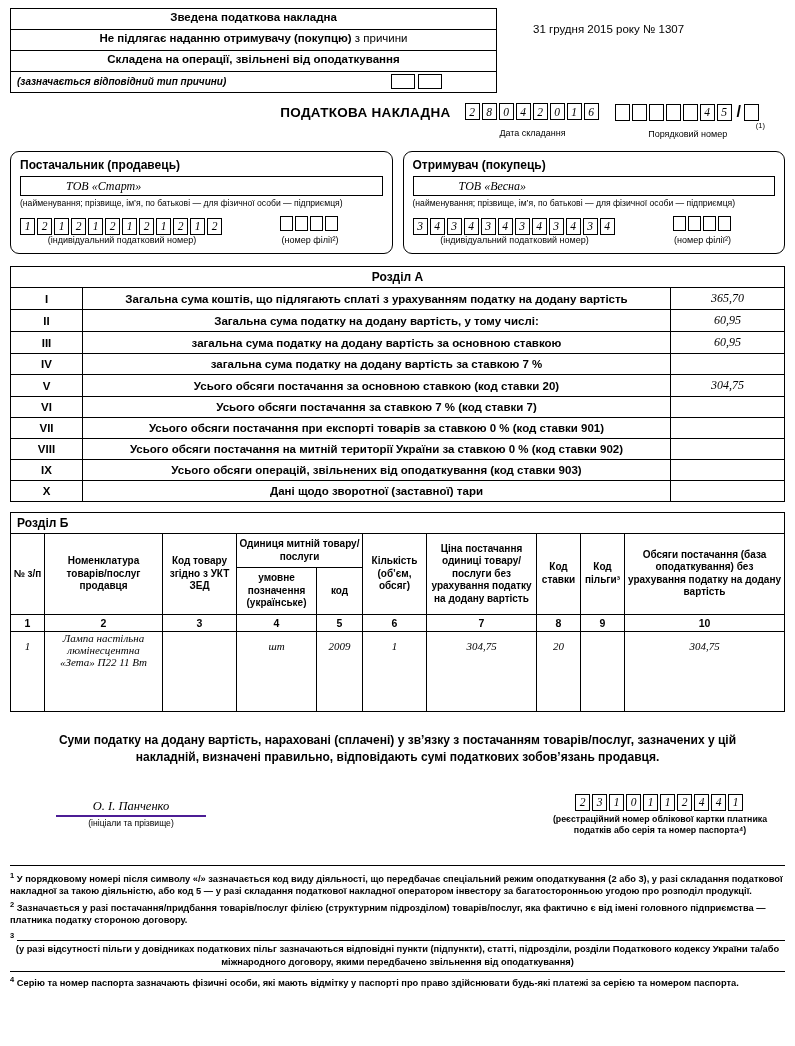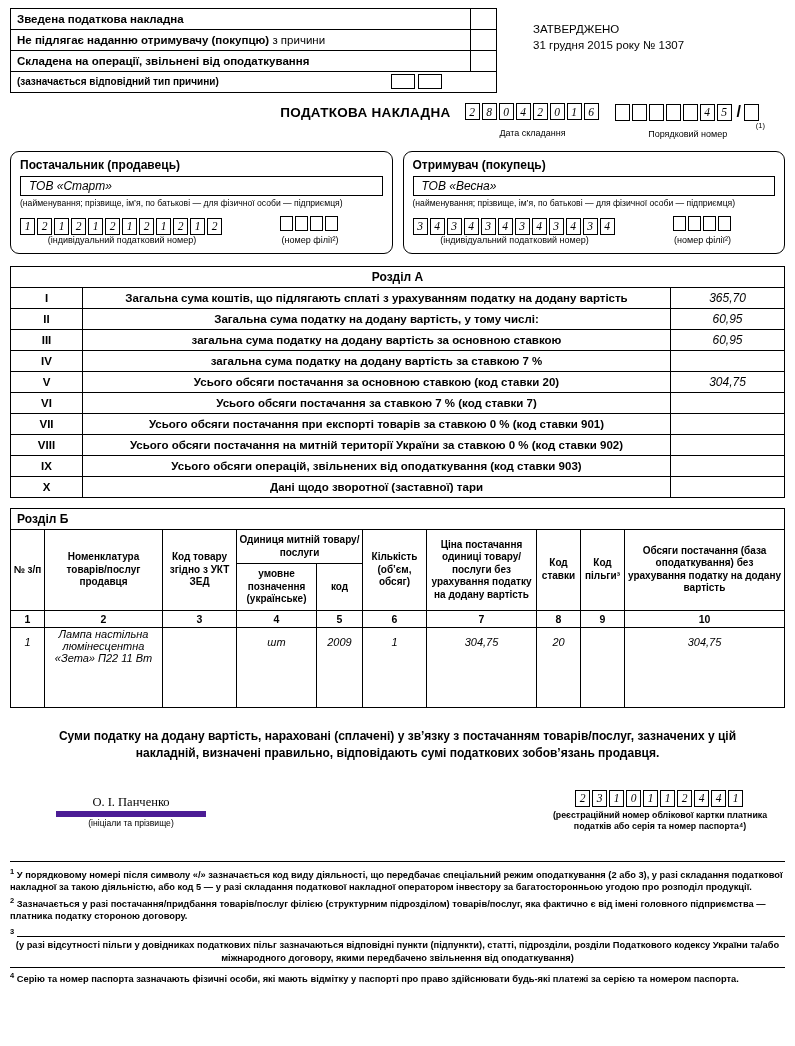--- a/index.html
+++ b/index.html
@@ -6,33 +6,33 @@
   html,body { margin:0; padding:0; background:#fff; }
   body { width:795px; min-height:1046px; color:#000; font-family:"Liberation Sans", sans-serif; }
   .page { padding:8px 10px 6px; }
 
   
   .cells { display:inline-flex; }
   .cell { display:inline-flex; width:15px; height:17px; border:1px solid #000; margin-right:2px;
           align-items:center; justify-content:center;
           font-family:"Liberation Serif", serif; font-style:italic; font-size:11.5px; }
   .branch .cell { width:13px; height:15px; }
-  .filled { font-family:Liberation Sans, sans-serif; font-style:italic; font-size:12px; }
+  .filled { font-family:Liberation Serif, serif; font-style:italic; font-size:12px;margin-left:37px; }
   .cap { font-size:9px; color:#000; }
 
   
   .top { display:flex; justify-content:space-between; align-items:flex-start; }
   .hdr-box { width:487px; border:1.5px solid #000; }
   .hdr-row { display:flex; align-items:center; min-height:21px; }
-  .hdr-row.bordered { border-bottom:1px solid #000; }
+  .hdr-row.bordered { border-bottom:1px solid #000;flex-direction:column; }
   .hdr-label { flex:1; padding:2px 6px; font-weight:bold; font-size:11.5px; }
   .hdr-label .reg { font-weight:normal; }
   .hdr-check { align-self:stretch; width:26px; border-left:1px solid #000; }
   .hdr-row4 { display:flex; align-items:center; min-height:20px; padding:2px 6px 3px; }
-  .hdr-note { font-weight:bold; font-size:10px; }
+  .hdr-note { font-weight:bold; font-size:10px;font-style:italic; }
   .mini-cells { display:flex; gap:3px; margin-left:auto; margin-right:48px; }
   .mini { width:24px; height:15px; border:1px solid #000; }
   .approved { width:252px; font-size:11.5px; line-height:1.35; padding-top:14px; }
 
   
   .tn-row { display:flex; justify-content:flex-end; align-items:flex-start; gap:14px; margin:10px 24px 2px 0; }
   .tn-title { font-weight:bold; font-size:13.5px; padding-top:2px; letter-spacing:0.3px; }
   .cellgroup { text-align:center; }
   .cells-line { display:flex; align-items:center; }
   .slash { font-weight:bold; font-size:16px; margin:0 3px; }
@@ -65,22 +65,22 @@
   .sb-data { text-align:center; vertical-align:top; padding:8px 3px; height:80px; font-size:11px; }
   .sb-name { padding:0 8px; }
   .w-num{width:34px}.w-nom{width:118px}.w-ukt{width:74px}.w-un{width:80px}.w-uc{width:46px}
   .w-qty{width:64px}.w-price{width:110px}.w-rate{width:44px}.w-ben{width:44px}
 
   
   .statement { margin:20px 34px 0; text-align:center; font-weight:bold; font-size:12px; line-height:1.45; }
   .sig-row { display:flex; align-items:flex-start; margin-top:22px; }
   .sig-label { width:318px; font-weight:bold; font-size:12px; line-height:1.55; }
   .sig-center { width:190px; margin-left:26px; text-align:center; padding-top:8px; }
-  .sig-name { display:inline-block; min-width:150px; border-bottom:6px solid #4c1d95; padding:0 8px 1px;
-              font-family:"Liberation Serif", serif; font-size:12.5px; }
+  .sig-name { display:inline-block; min-width:150px; border-bottom:2px solid #4c1d95; padding:0 8px 1px;
+              font-family:"Liberation Serif", serif; font-style:italic; font-size:12.5px; }
   .sig-cap { font-size:8.6px; margin-top:1px; }
   .sig-right { margin-left:auto; width:250px; text-align:center; padding-top:4px; }
   .sig-right .cap-b { font-size:8.8px; font-weight:bold; line-height:1.3; margin-top:3px; }
 
   
   .footnotes { margin-top:28px; border-top:1px solid #000; padding-top:5px;
                font-size:9.3px; font-weight:bold; line-height:1.35; }
   .footnotes p { margin:0 0 2px; }
   .footnotes sup { font-size:7.5px; }
   .fn3-top { display:flex; align-items:flex-end; height:12px; }
@@ -111,21 +111,20 @@
       </div>
       <div class="hdr-row4">
         <div class="hdr-note">(зазначається відповідний тип причини)</div>
         <div class="mini-cells">
           <div class="mini"></div>
           <div class="mini"></div>
         </div>
       </div>
     </div>
     <div class="approved">
-      <div>ЗАТВЕРДЖЕНО</div>
       <div>31 грудня 2015 року № 1307</div>
     </div>
   </div>
 
   <div class="tn-row">
     <div class="tn-title">ПОДАТКОВА НАКЛАДНА</div>
     <div class="cellgroup">
       <div class="cells-line">
         <span class="cells">
             <span class="cell">2</span>

